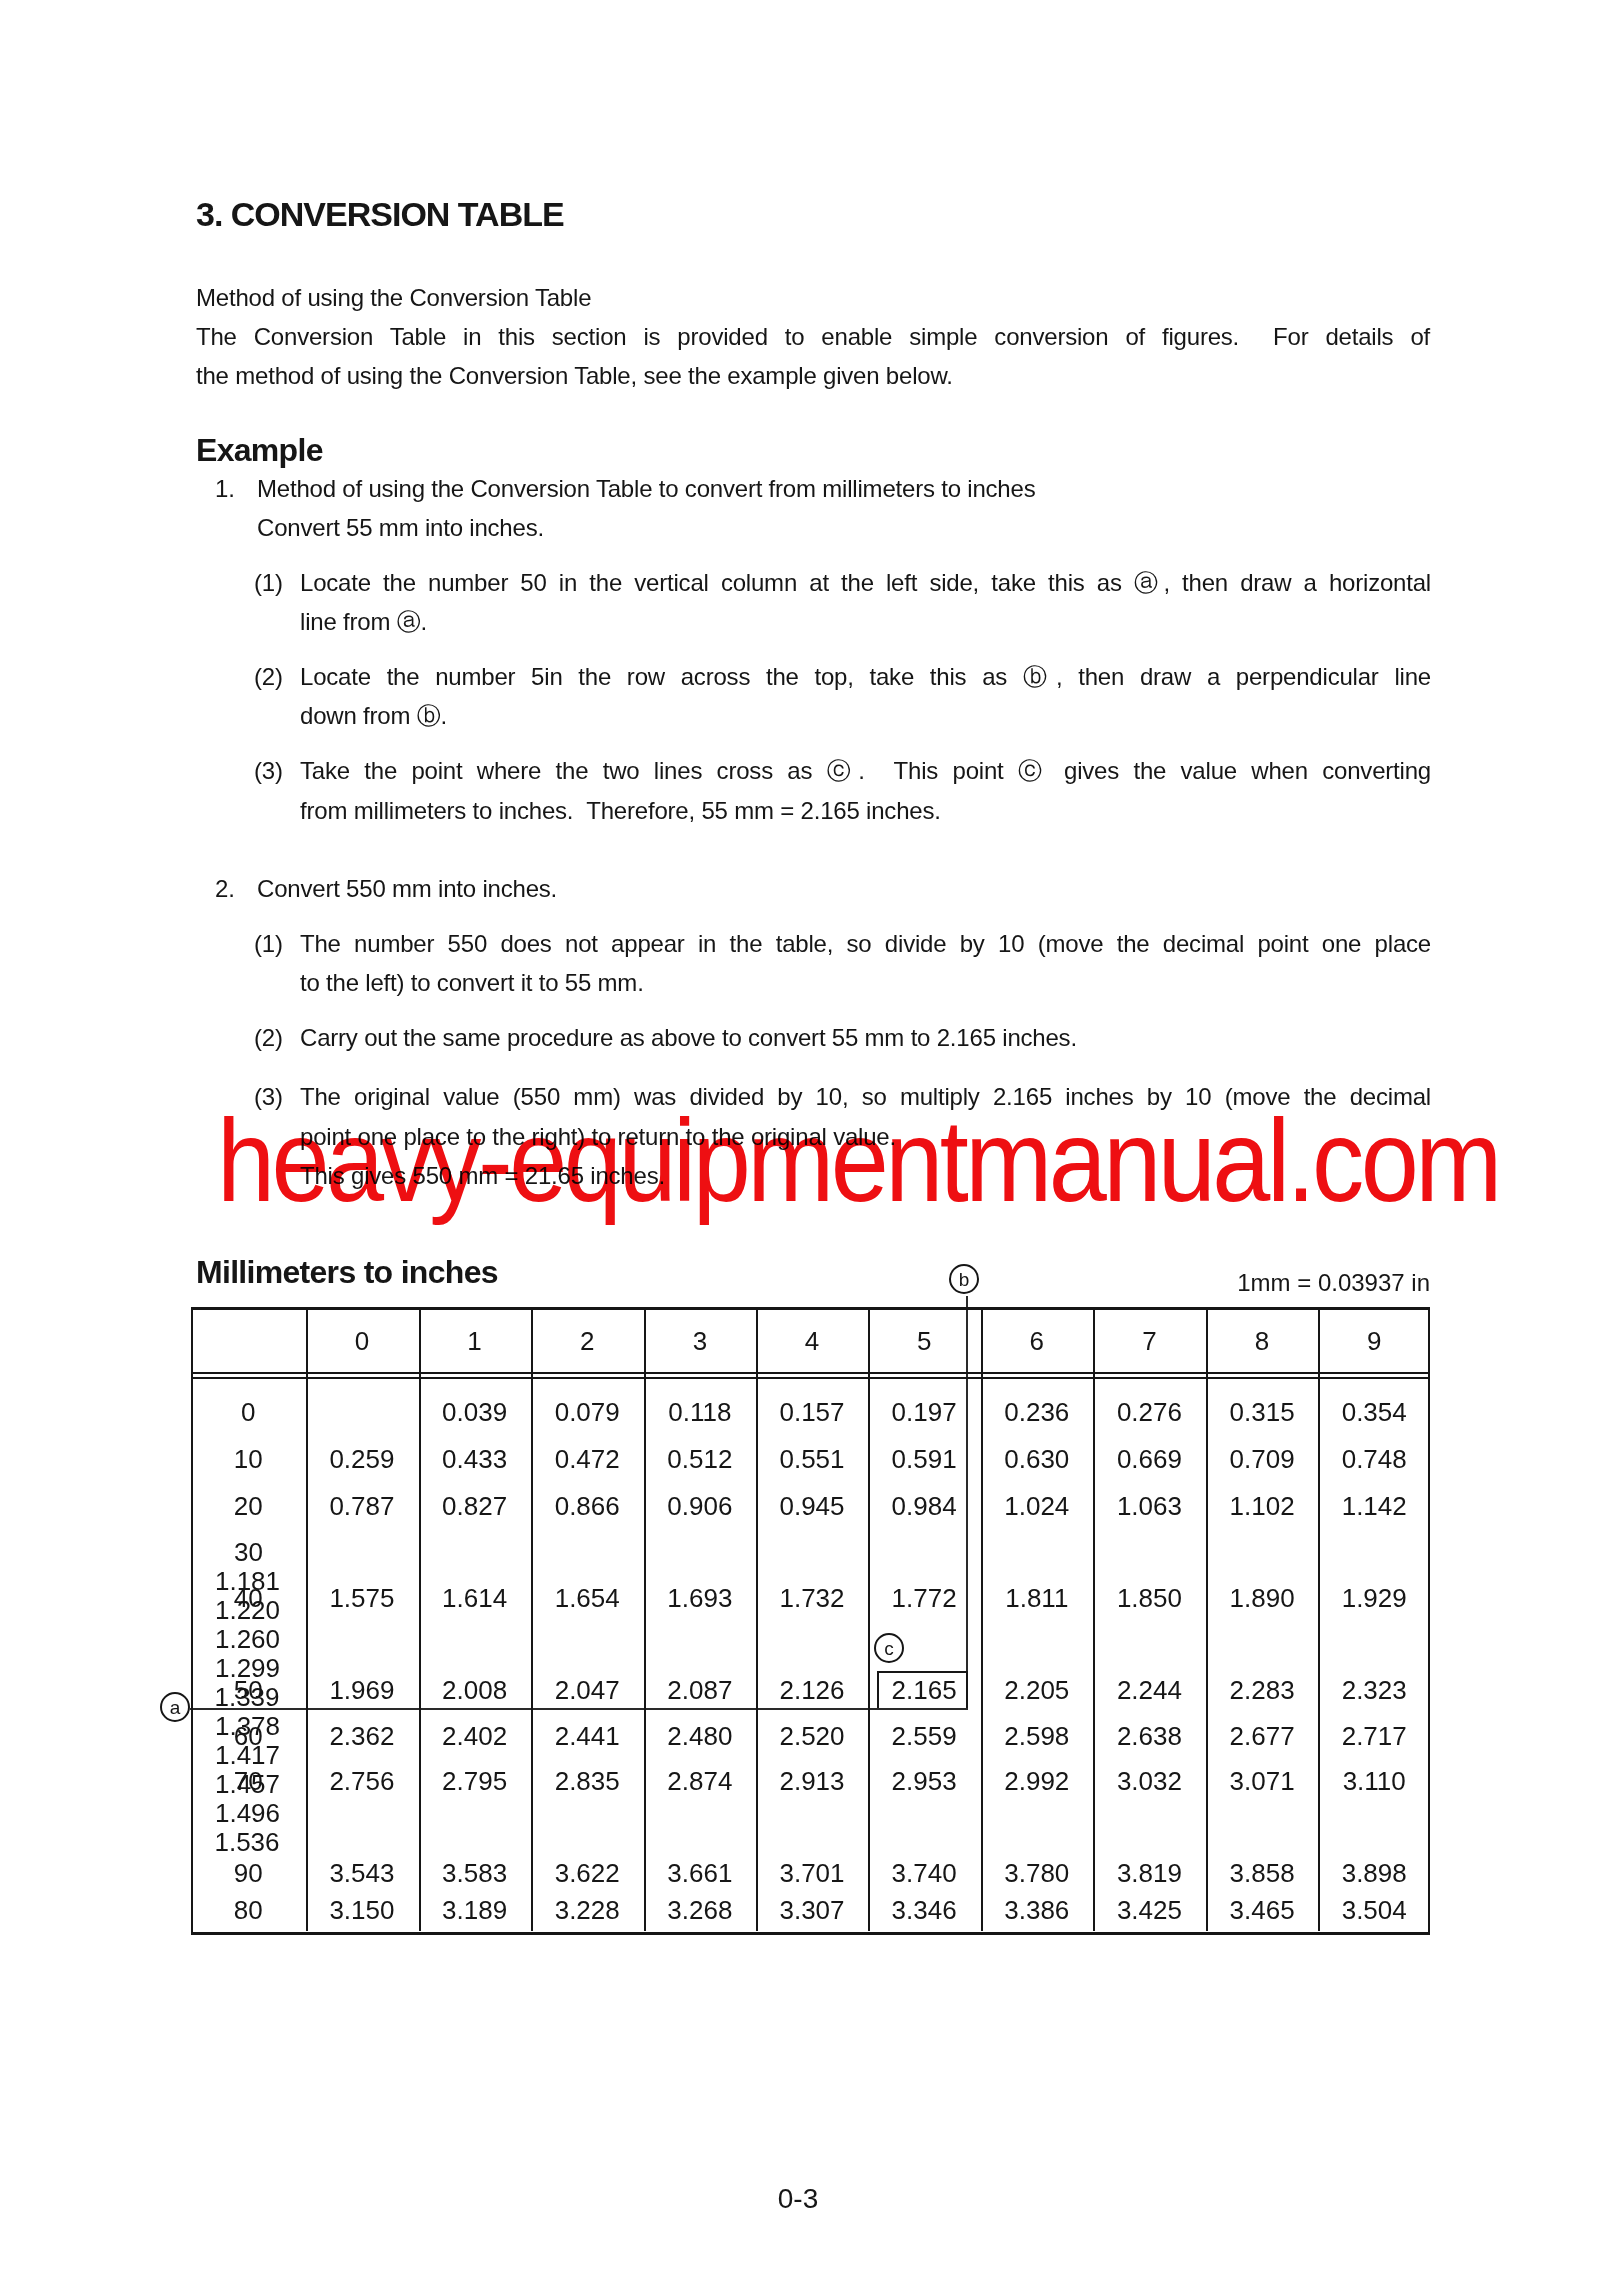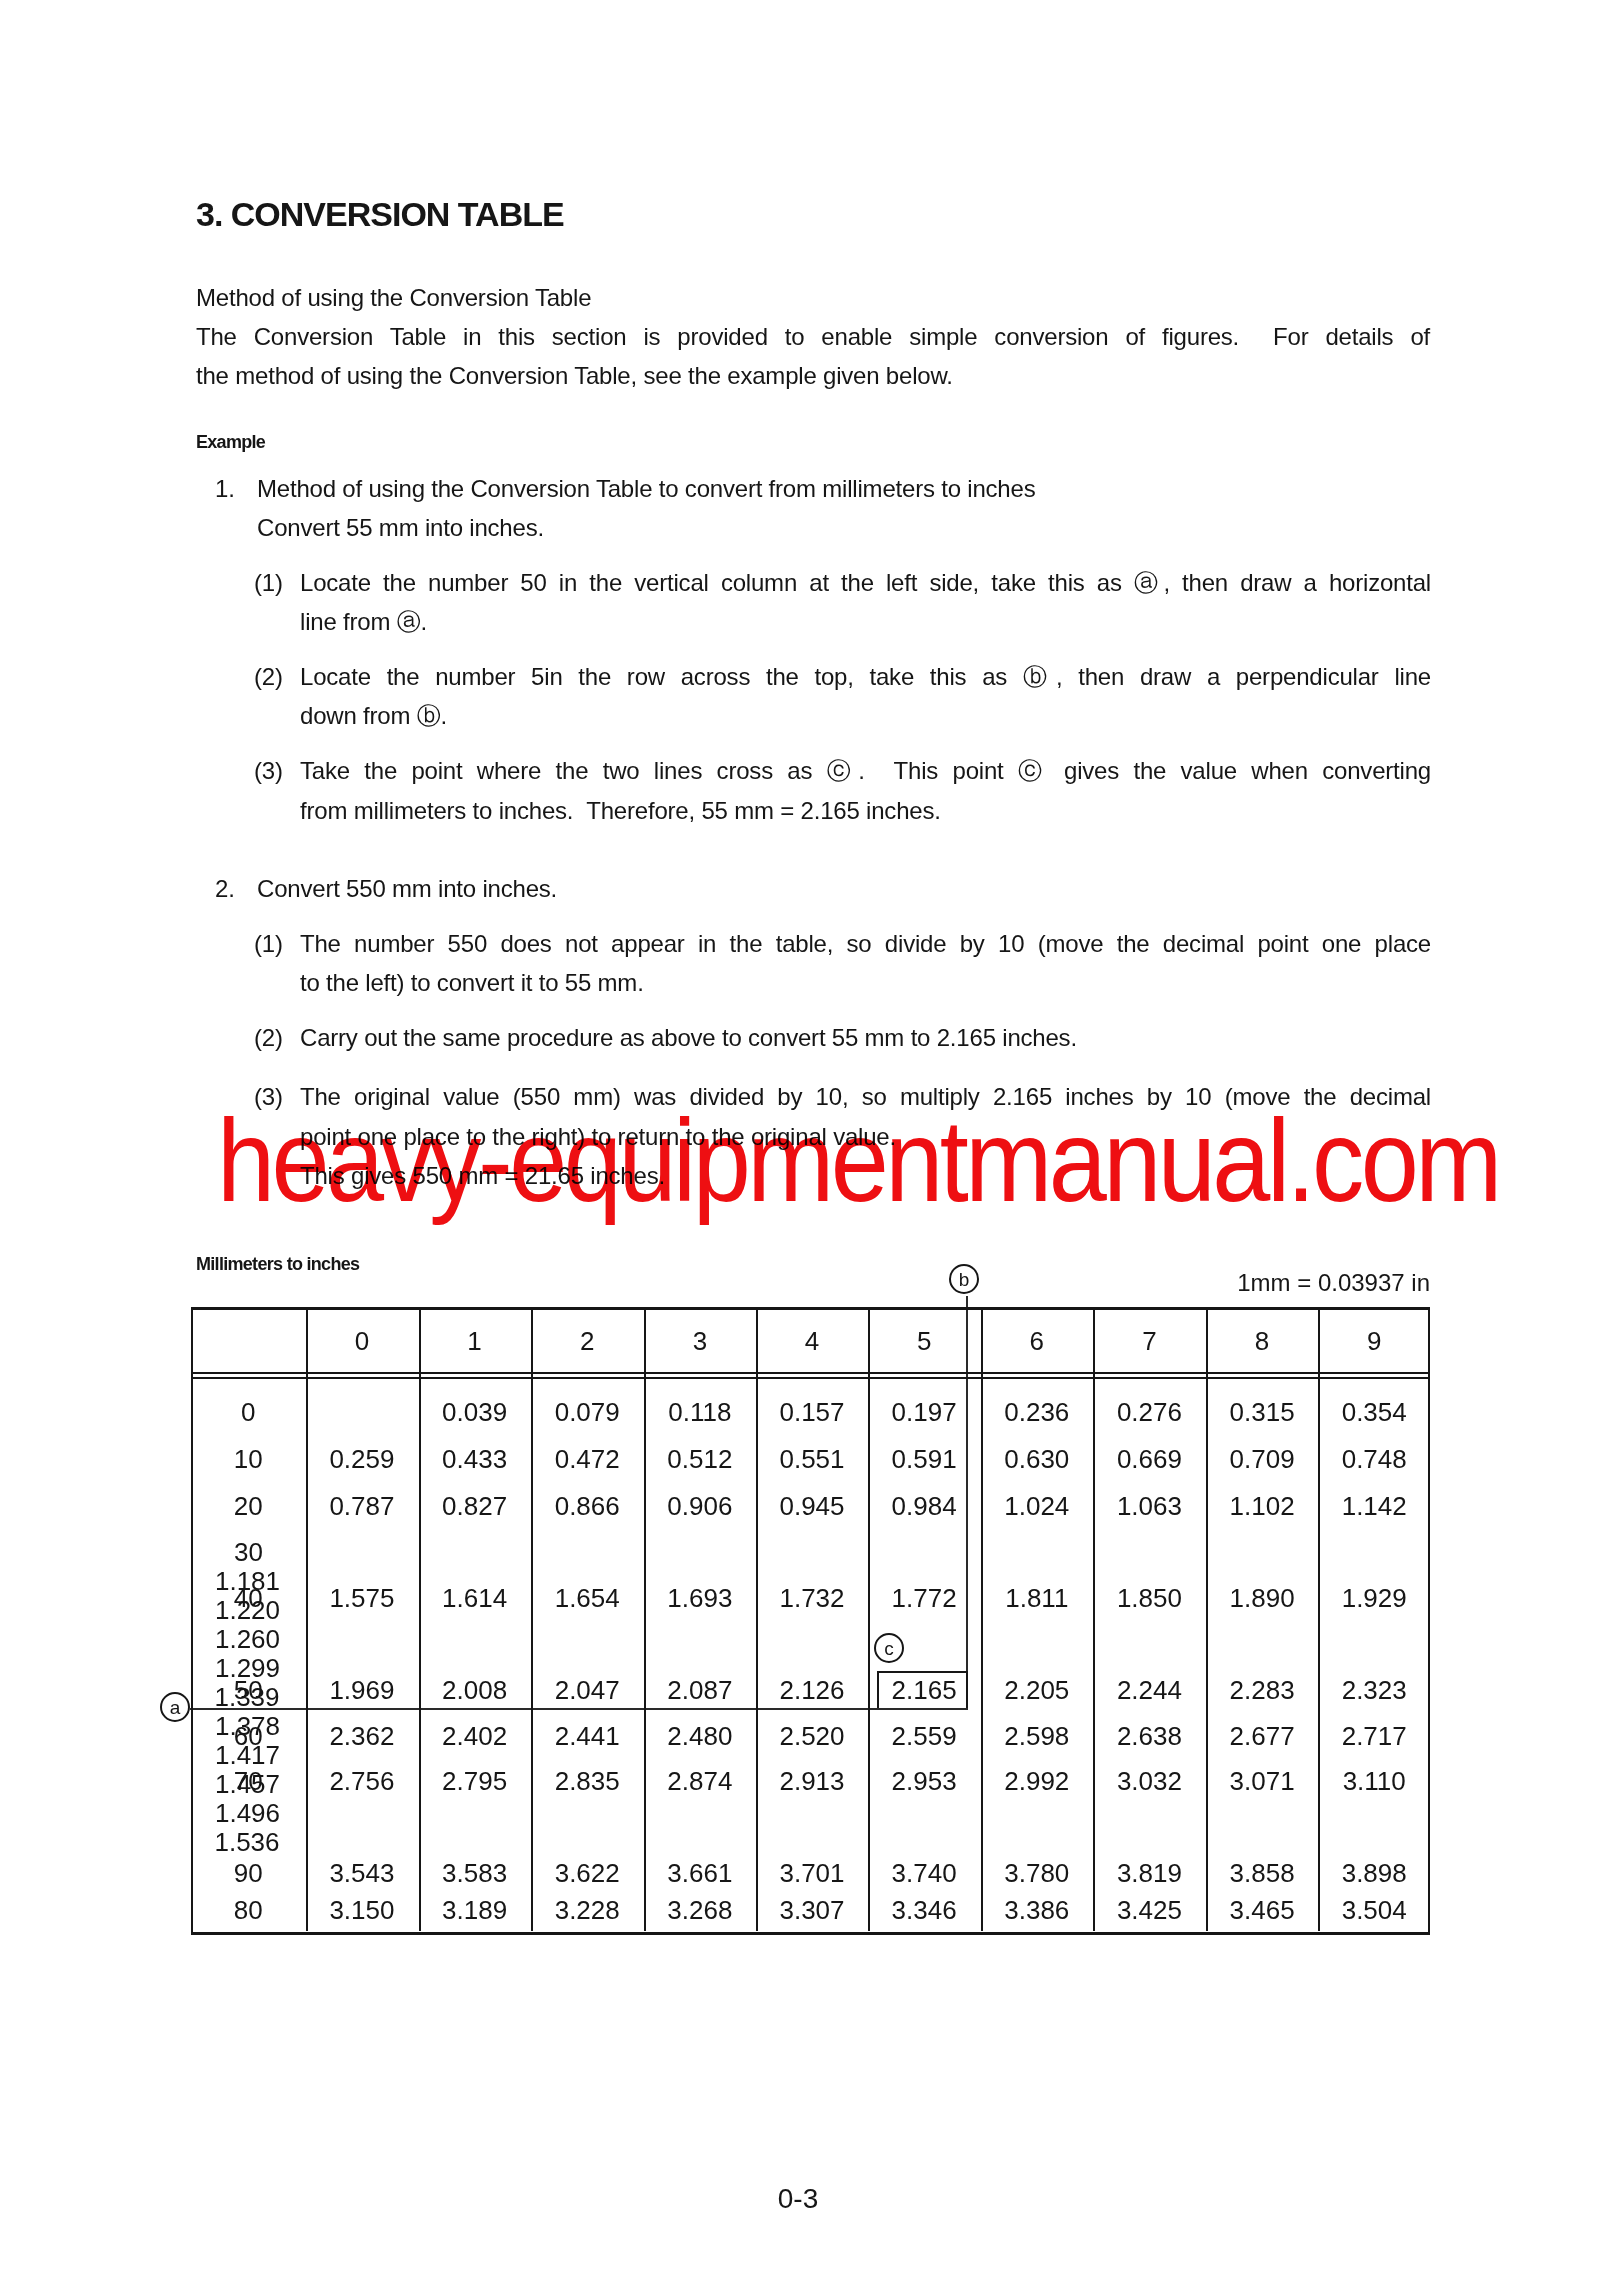--- a/index.html
+++ b/index.html
@@ -4,21 +4,21 @@
 <style>
   html,body{margin:0;padding:0;}
   body{
     width:1623px;height:2295px;position:relative;background:#ffffff;
     font-family:"Liberation Sans","DejaVu Sans",sans-serif;color:#161616;
   }
   .abs{position:absolute;}
   .ln{font-size:24px;line-height:29px;letter-spacing:-0.2px;white-space:pre-wrap;}
   .jl{text-align:justify;text-align-last:justify;}
   .h1{font-size:34px;font-weight:bold;letter-spacing:-1px;}
-  .h2{font-size:18px;font-weight:bold;letter-spacing:-0.7px;}
+  .h2{font-size:32px;font-weight:bold;letter-spacing:-0.7px;}
   
   .t-frame{left:191px;top:1307px;width:1239px;height:628px;box-sizing:border-box;
     border-top:3.9px solid #161616;border-bottom:3.9px solid #161616;
     border-left:2px solid #161616;border-right:2px solid #161616;}
   .dbl{left:191px;top:1372px;width:1239px;height:2.6px;
     border-top:2px solid #161616;border-bottom:2px solid #161616;}
   .vline{top:1309px;height:622px;width:2px;background:#161616;}
   .trow{left:191px;width:1239px;height:29px;display:flex;font-size:26px;line-height:29px;}
   .cell{text-align:center;width:113px;}
   .c-lab{width:115px;}

